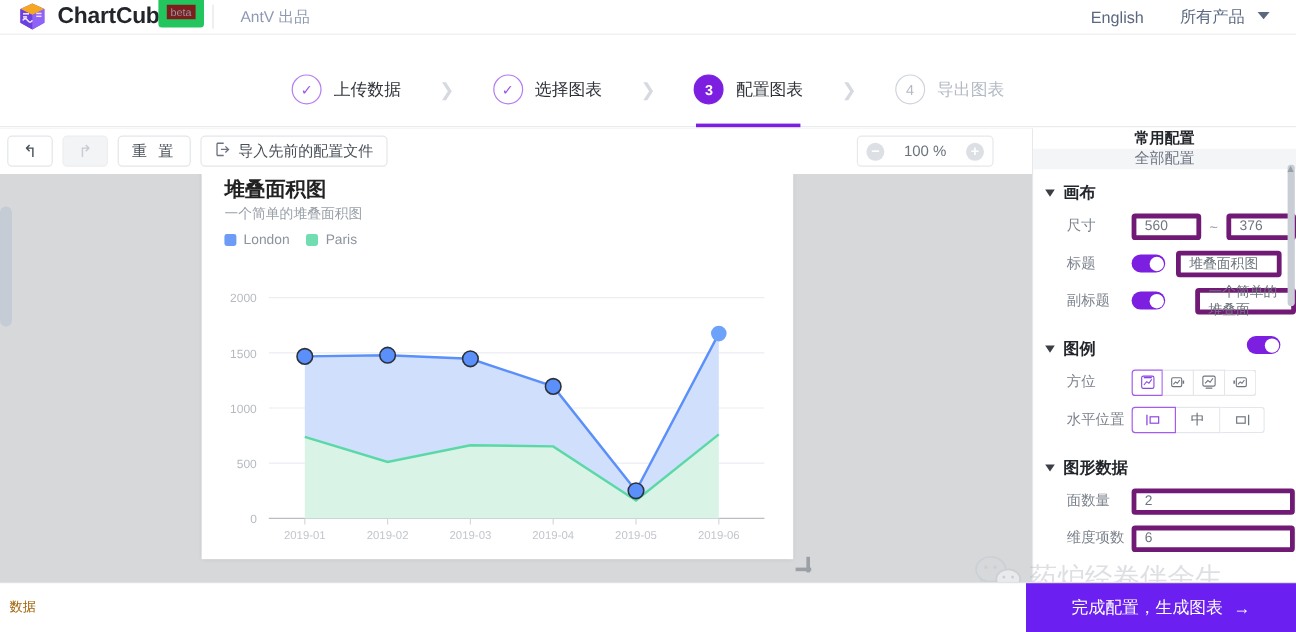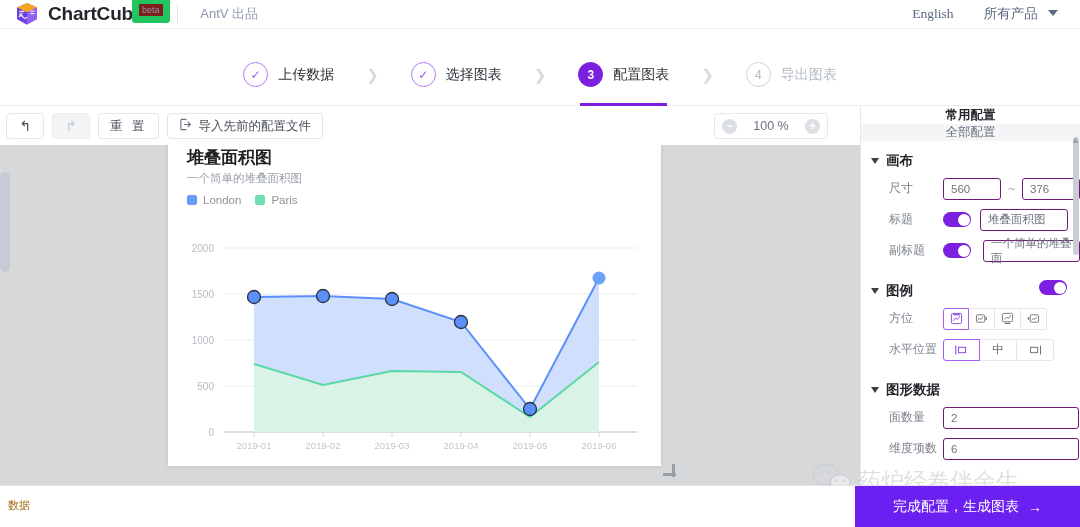--- a/index.html
+++ b/index.html
@@ -21,21 +21,21 @@
   .cube { width:26px; height:26px; position:relative; margin-right:8px; }
   .brand-name { font-size:19px; font-weight:bold; color:#22252a; letter-spacing:-0.2px; }
   .beta {
     position:absolute; top:-4px; left:118px;
     font-size:9px; color:#8f98a8; background:#7f1d1d;
     border:7px solid #22c55e; border-radius:3px; padding:0px 3px;
     line-height:12px;
   }
   .hdr-divider { width:1px; height:20px; background:#e2e5ea; margin:0 22px 0 34px; }
   .antv { font-size:13px; color:#8d9ab1; }
-  .hdr-right { margin-left:auto; display:flex; align-items:center; gap:30px; margin-right:22px;font-family:Liberation Serif, serif; }
+  .hdr-right { margin-left:auto; display:flex; align-items:center; gap:30px; margin-right:22px; }
   .hdr-link { font-size:13.5px; color:#5b6880; cursor:pointer; }
   .caret { display:inline-block; margin-left:7px; border-left:5px solid transparent;
            border-right:5px solid transparent; border-top:6px solid #5b6880; vertical-align:2px;}
 
   
   .steps {
     position:absolute; top:44px; left:0; width:1080px; height:62px;
     display:flex; align-items:center; justify-content:center; gap:0px;
     background:#fff; border-bottom:1px solid #e9ebef;
   }
@@ -124,21 +124,21 @@
   .panel-body { position:relative; height:348px; overflow:hidden; padding-top:6px; }
   .sec-head {
     display:flex; align-items:center; gap:7px; padding:9px 12px 5px 10px; position:relative;
   }
   .tri { width:0;height:0; border-left:4.5px solid transparent; border-right:4.5px solid transparent;
          border-top:6px solid #3b3f45; }
   .sec-title { font-size:13.5px; color:#23262b; font-weight:bold; }
   .row { display:flex; align-items:center; height:27px; padding-left:28px; margin-bottom:4px; }
   .row-label { font-size:12px; color:#7c828c; width:54px; flex:none; }
   .inp {
-    height:22px; background:#fff; border:1px solid #701a75; border-radius:3px;
+    height:22px; background:#fff; border:4px solid #701a75; border-radius:3px;
     font-size:11.5px; color:#6f757e; padding:0 7px; display:flex; align-items:center;
     font-family:"Liberation Sans", sans-serif;
   }
   .tilde { color:#9aa0a8; font-size:12px; margin:0 7px; }
   .switch {
     width:28px; height:15px; border-radius:8px; background:#7d1fe0; position:relative; flex:none;
     cursor:pointer;
   }
   .switch::after { content:""; position:absolute; top:1.5px; right:1.5px; width:12px; height:12px;
                    border-radius:50%; background:#fff; }
@@ -356,21 +356,21 @@
         <span class="inp" style="width:58px">376</span>
       </div>
       <div class="row">
         <span class="row-label">标题</span>
         <span class="switch"></span>
         <span class="inp" style="width:88px;margin-left:9px">堆叠面积图</span>
       </div>
       <div class="row">
         <span class="row-label">副标题</span>
         <span class="switch"></span>
-        <span class="inp" style="width:98px;margin-left:12px">一个简单的堆叠面</span>
+        <span class="inp" style="width:98px;margin-left:25px">一个简单的堆叠面</span>
       </div>
 
       <div class="sec-head" style="padding-top:14px">
         <i class="tri"></i>
         <span class="sec-title">图例</span>
         <span class="switch" style="position:absolute;right:13px;top:12px"></span>
       </div>
       <div class="row">
         <span class="row-label">方位</span>
         <span class="seg">

